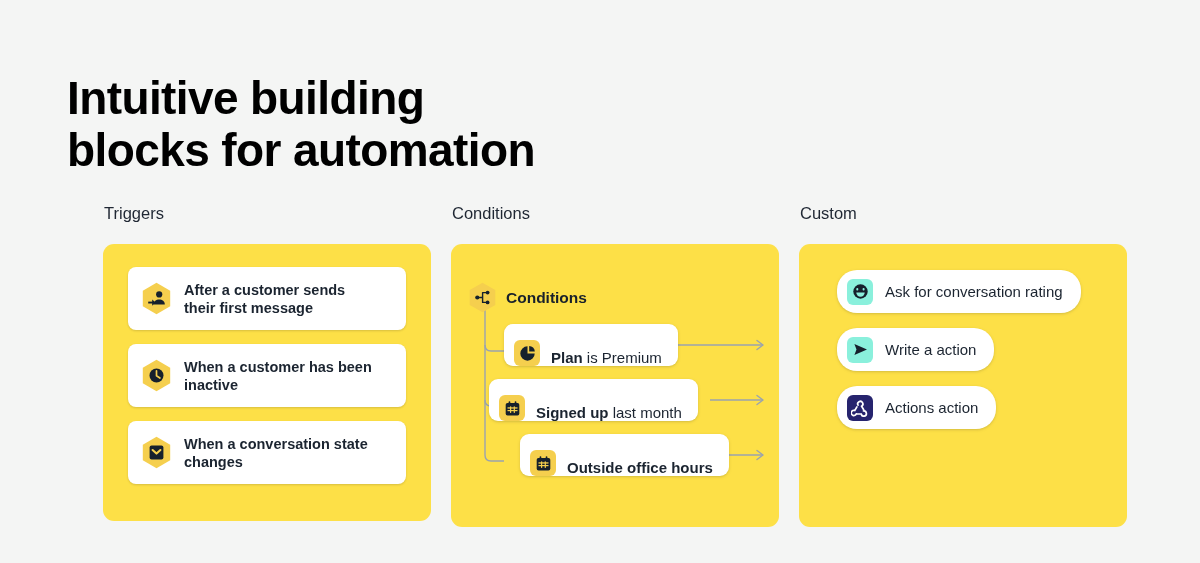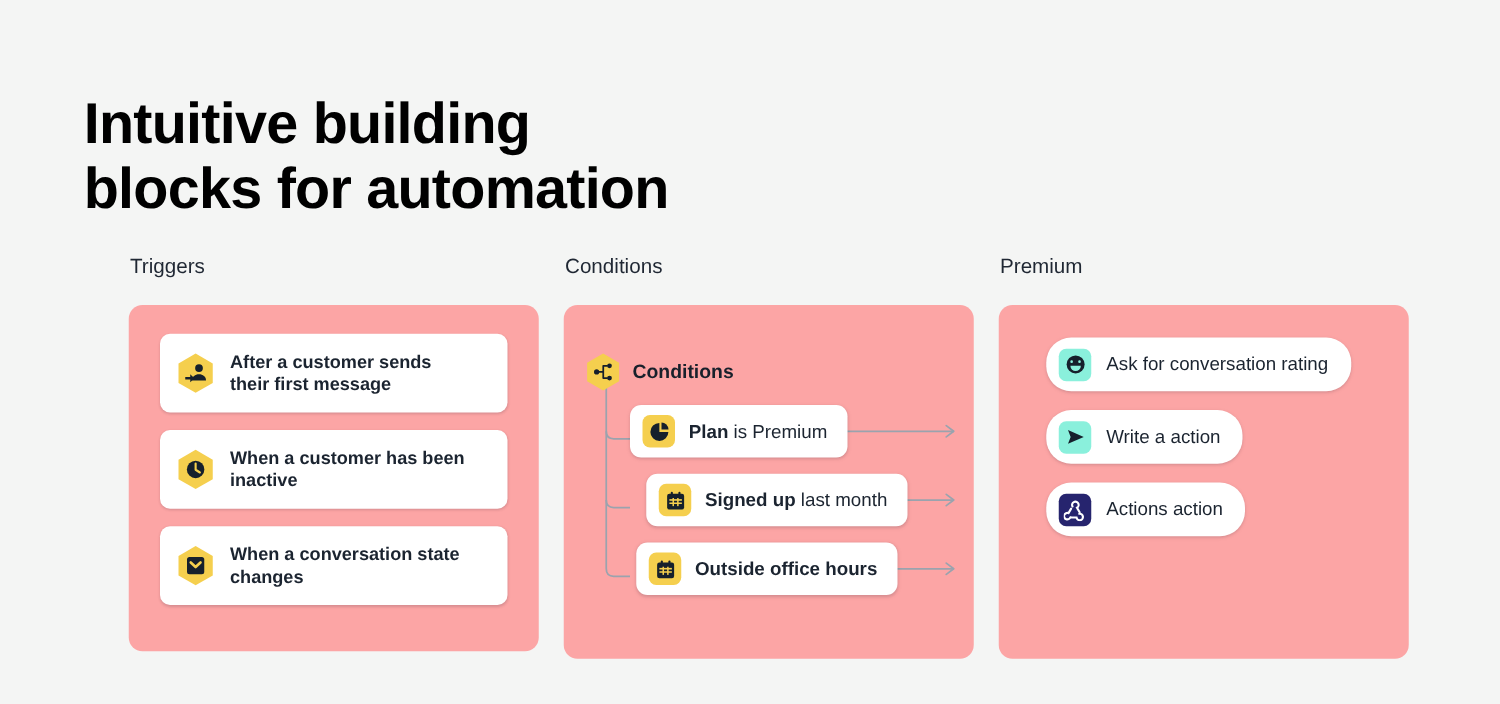--- a/index.html
+++ b/index.html
@@ -45,21 +45,21 @@
     position: relative;
   }
   .col-label {
     font-size: 16.5px;
     line-height: 20px;
     font-weight: 400;
     color: #1f2733;
     margin: 0 0 21px 1px;
   }
   .panel {
-    background: #fca5a5;
+    background: #fde047;
     border-radius: 11px;
     position: relative;
   }
   
   .panel-triggers {
     height: 277px;
     padding: 23px 25px;
     box-sizing: border-box;
     display: flex;
     flex-direction: column;
@@ -119,29 +119,29 @@
     height: 283px;
     pointer-events: none;
   }
   .cond-card {
     position: absolute;
     background: #ffffff;
     border-radius: 9px;
     box-shadow: 0 1px 2px rgba(16,24,40,0.10), 0 1px 4px rgba(16,24,40,0.07);
     height: 42px;
     display: flex;
-    align-items: center;
+    align-items: flex-end;
     padding: 0 16px 0 10px;
     gap: 11px;
     box-sizing: border-box;
     white-space: nowrap;
   }
   .cond-c1 { left: 53px; top: 80px; }
-  .cond-c2 { left: 66px; top: 135px; }
-  .cond-c3 { left: 58px; top: 190px; }
+  .cond-c2 { left: 38px; top: 135px; }
+  .cond-c3 { left: 69px; top: 190px; }
   .sq {
     width: 26px;
     height: 26px;
     flex: 0 0 26px;
     border-radius: 6px;
     background: #f5cf4e;
     display: flex;
     align-items: center;
     justify-content: center;
   }
@@ -306,21 +306,21 @@
               <rect x="9.7" y="6.4" width="1.2" height="6.5" fill="#f5cf4e"></rect>
             </svg>
           </span>
           <span class="cond-text"><b>Outside office hours</b><span></span></span>
         </div>
 
       </div>
     </div>
 
     <div class="column">
-      <div class="col-label">Premium</div>
+      <div class="col-label">Custom</div>
       <div class="panel panel-actions">
 
         <div class="action-card">
           <span class="sq sq-mint">
             <svg width="17" height="17" viewBox="0 0 17 17">
               <circle cx="8.5" cy="8.5" r="7.2" fill="#16202c"></circle>
               <rect x="4.3" y="5.1" width="2.0" height="2.3" rx="0.9" fill="#8af0dc"></rect>
               <rect x="10.6" y="5.1" width="2.0" height="2.3" rx="0.9" fill="#8af0dc"></rect>
               <path d="M4.3 9.6h8.4a4.2 4.2 0 0 1-8.4 0z" fill="#8af0dc"></path>
             </svg>

